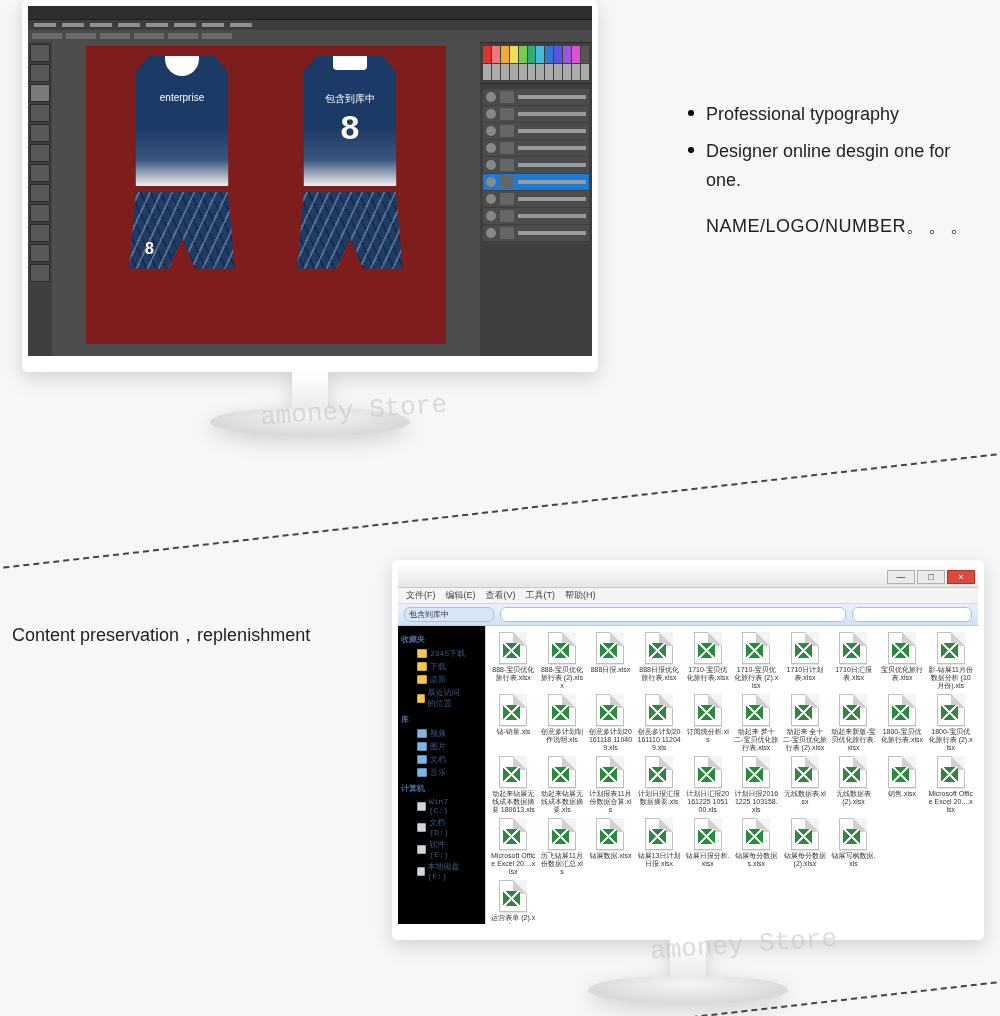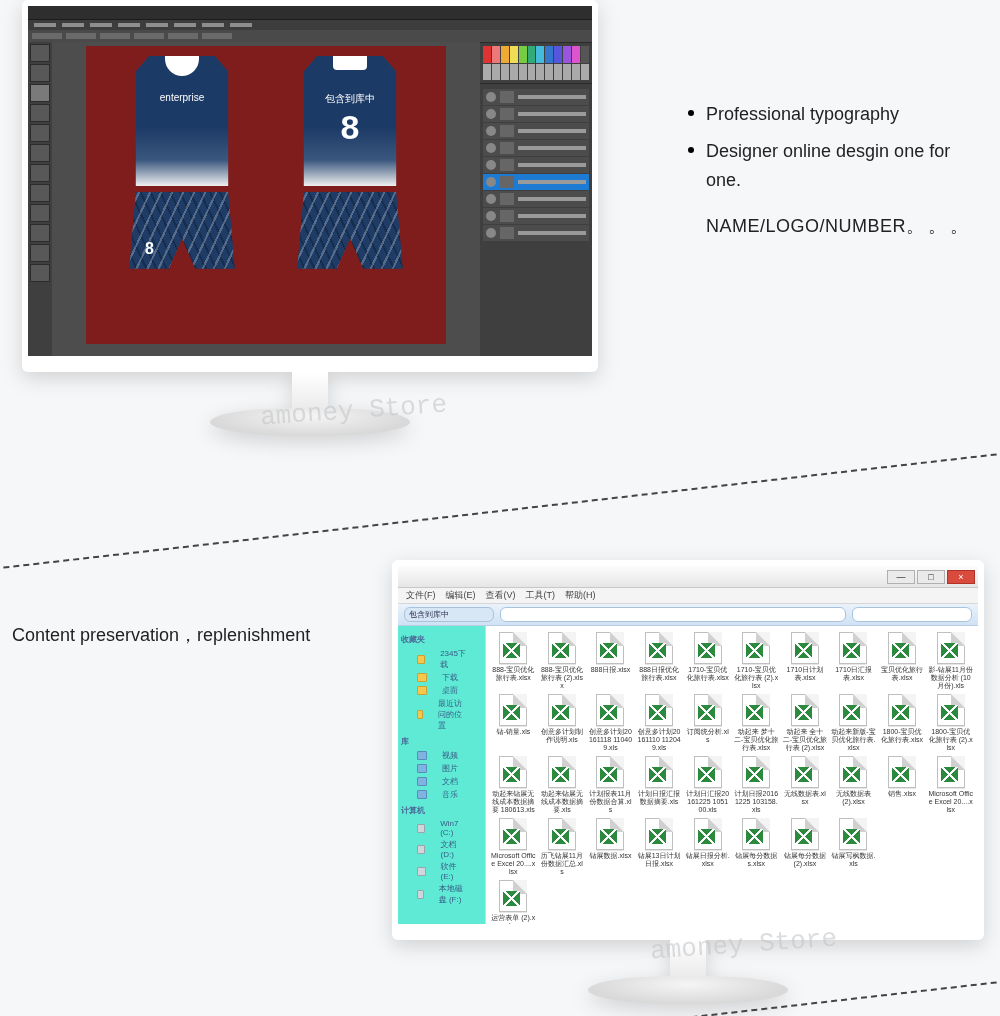--- a/index.html
+++ b/index.html
@@ -155,23 +155,23 @@
   .win-title{ height:22px; background:linear-gradient(#fcfcfc,#e6e6e6); display:flex; align-items:center; justify-content:flex-end; gap:2px; padding:0 3px; border-bottom:1px solid #c8c8c8;}
   .win-btn{ width:28px; height:14px; border:1px solid #b0b0b0; background:#eaeaea; font-size:9px; line-height:12px; text-align:center;}
   .win-btn.close{ background:#d94b3d; border-color:#b03328; color:#fff;}
   .win-menu{ height:16px; display:flex; gap:10px; padding:0 8px; align-items:center; font-size:9px; color:#444; background:#f4f4f4; border-bottom:1px solid #d6d6d6;}
   .win-toolbar{ height:22px; background:linear-gradient(#eaf2fb,#cfe2f5); display:flex; align-items:center; padding:0 6px; gap:6px; border-bottom:1px solid #b9cfe4;}
   .win-toolbar .pill{ height:15px; background:#fff; border:1px solid #a9c2dc; border-radius:6px;font-family:Liberation Mono, monospace;}
   .win-toolbar .pill.nav{ width:90px; background:#d8e7f6;}
   .win-toolbar .pill.addr{ flex:1;}
   .win-toolbar .pill.search{ width:120px;}
   .win-body{ display:flex; height:calc(100% - 60px);}
-  .nav-pane{ width:88px; background:#5eead4; border-right:1px solid #d6d6d6; padding:4px 3px; font-size:8px; color:#3a5b86;}
+  .nav-pane{ width:88px; background:#000000; border-right:1px solid #d6d6d6; padding:4px 3px; font-size:8px; color:#3a5b86;font-family:Liberation Mono, monospace;}
   .nav-group-title{ font-size:8px; color:#4a6b98; margin:4px 0 2px; font-weight:bold;}
-  .nav-item{ display:flex; align-items:center; gap:15px; padding:1px 16px;}
+  .nav-item{ display:flex; align-items:center; gap:3px; padding:1px 16px;}
   .nav-ico{ width:10px; height:9px; background:#f5c74f; border-radius:1px; border:1px solid #caa030;}
   .nav-ico.drive{ background:#cfd7dd; border-color:#9aa4ad;}
   .nav-ico.lib{ background:#7fb3e2; border-color:#5a8cb8;}
   .files{ flex:1; background:#fff; padding:6px 4px; overflow:hidden;}
   .file-grid{ display:grid; grid-template-columns:repeat(10, 1fr); gap:2px 2px;}
   .file{ text-align:center;}
   .xls{
     width:28px; height:32px; margin:0 auto; position:relative;
     background:#fff; border:1px solid #bfbfbf;
     box-shadow:0 1px 0 #e6e6e6;

